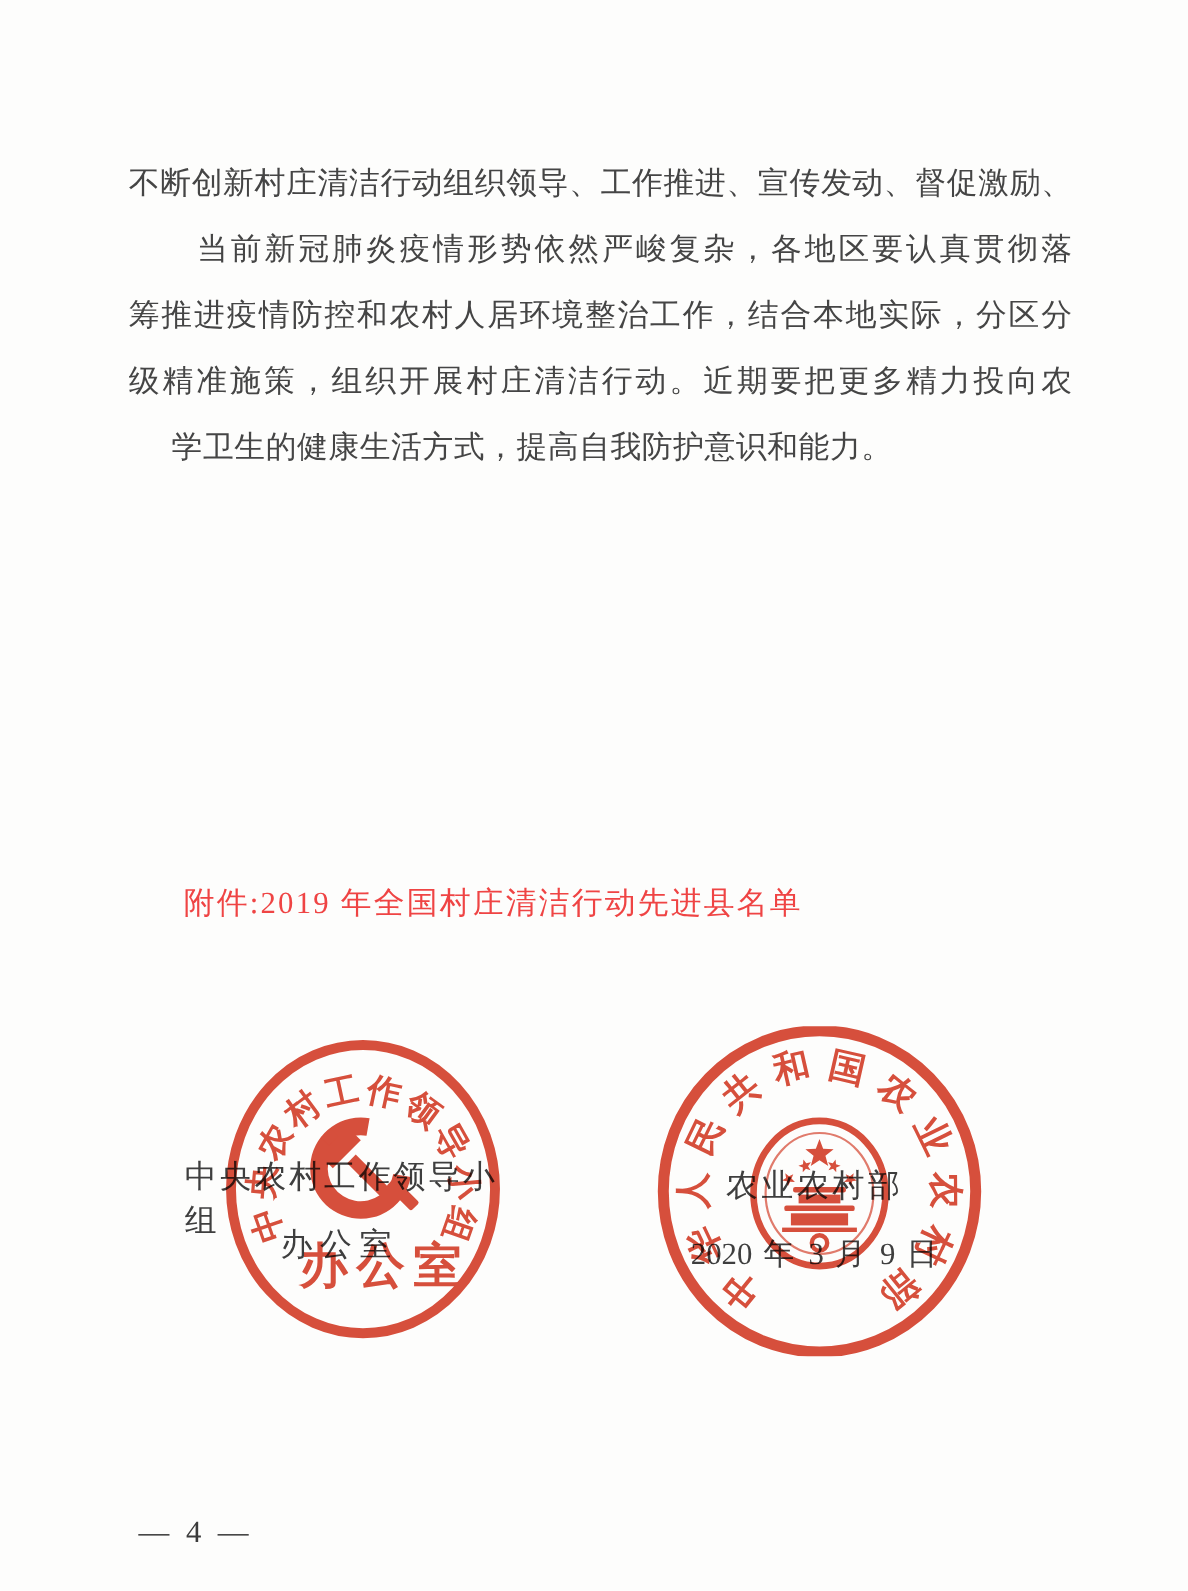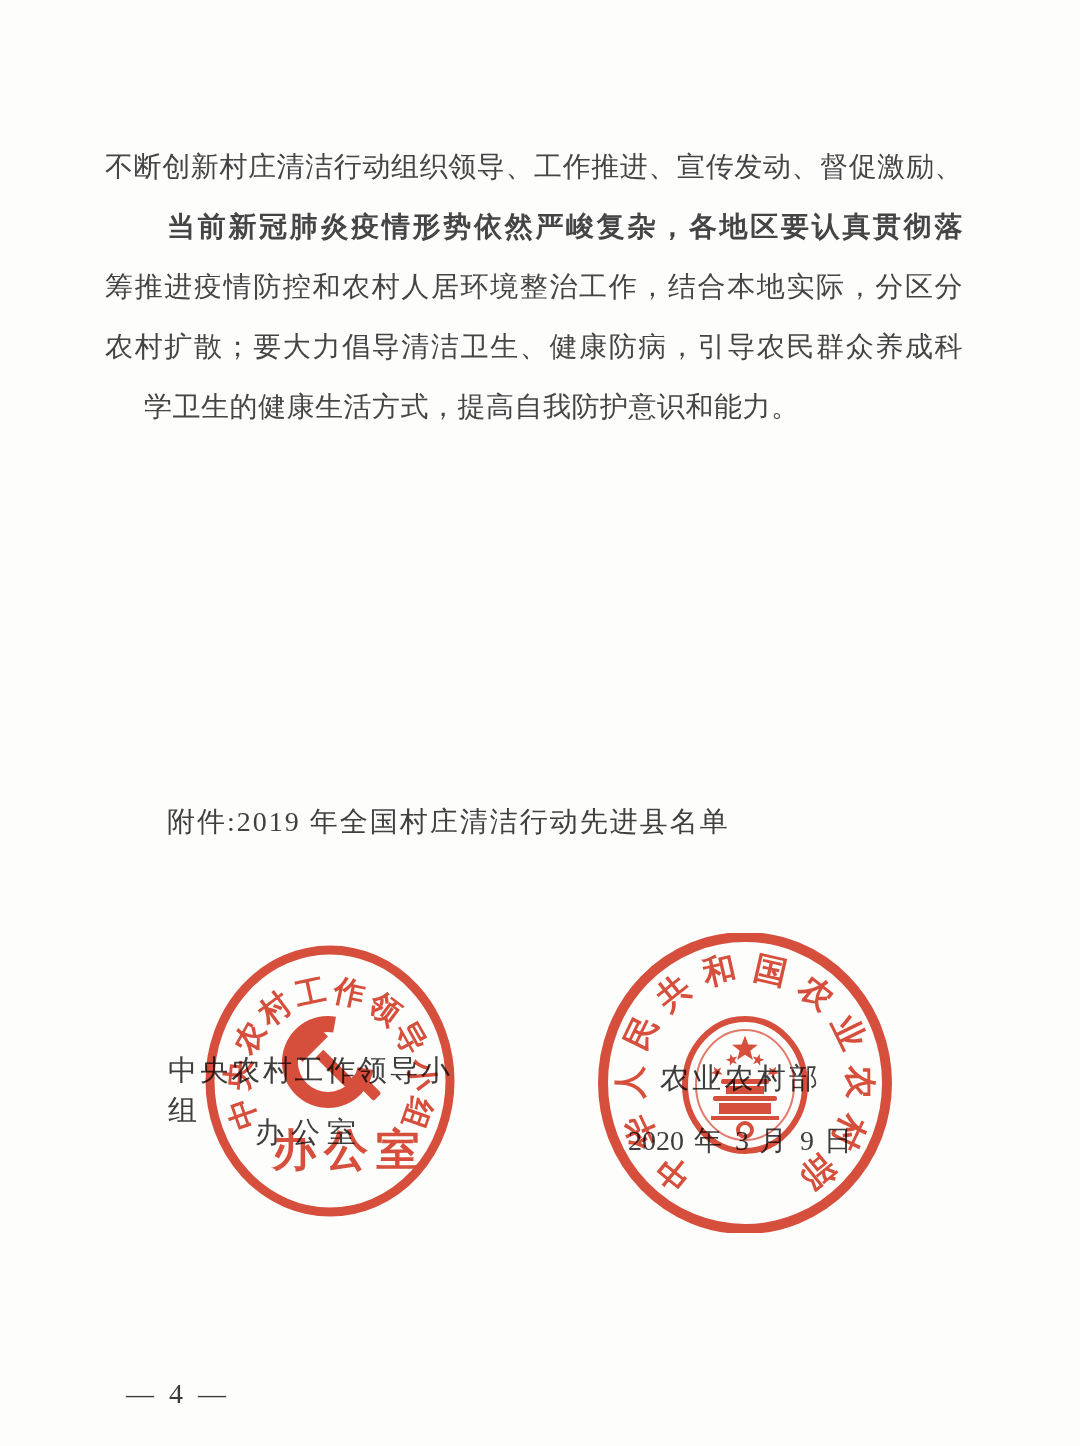--- a/index.html
+++ b/index.html
@@ -6,36 +6,36 @@
   body{
     width:1080px;height:1446px;
     background:#fdfdfc;
     font-family:"Liberation Serif","DejaVu Serif",serif;
     position:relative;
     overflow:hidden;
   }
   .page{position:absolute;inset:0;}
   
   .body-text{
-    position:absolute;left:105px;top:137px;width:858px;
+    position:absolute;left:117px;top:137px;width:858px;
     color:#454545;
   }
   .line{
     display:block;height:60px;line-height:60px;
     font-size:28px;
     text-align:justify;text-align-last:justify;
     text-justify:inter-character;
     white-space:nowrap;
     letter-spacing:0.5px;
   }
-  .line.indent{padding-left:62px;font-weight:bold;}
+  .line.indent{padding-left:62px;}
   .line.para-end{text-align-last:left;margin-left:39px;}
   .attachment{
     position:absolute;left:167px;top:800px;
-    font-size:28px;color:#404040;letter-spacing:2px;
+    font-size:28px;color:#ef4444;letter-spacing:2px;
     height:44px;line-height:44px;
   }
   
   .sig{position:absolute;color:#3e3e3e;}
   .sig-left-org{
     left:168px;top:1050px;width:282px;height:40px;line-height:40px;
     font-size:29px;text-align:justify;text-align-last:justify;text-justify:inter-character;
   }
   .sig-left-office{
     left:168px;top:1112px;width:282px;height:40px;line-height:40px;
@@ -61,21 +61,21 @@
 </style>
 </head>
 <body>
 
 <div class="page">
 
   <div class="body-text">
     <div class="line">不断创新村庄清洁行动组织领导、工作推进、宣传发动、督促激励、</div>
     <div class="line indent">当前新冠肺炎疫情形势依然严峻复杂，各地区要认真贯彻落</div>
     <div class="line">筹推进疫情防控和农村人居环境整治工作，结合本地实际，分区分</div>
-    <div class="line">农村扩散；要大力倡导清洁卫生、健康防病，引导农民群众养成科</div>
+    <div class="line">级精准施策，组织开展村庄清洁行动。近期要把更多精力投向农</div>
     <div class="line para-end">学卫生的健康生活方式，提高自我防护意识和能力。</div>
   </div>
 
   <div class="attachment">附件:2019 年全国村庄清洁行动先进县名单</div>
 
   <div class="sig sig-left-org">中央农村工作领导小组</div>
   <div class="sig sig-left-office">办公室</div>
   <div class="sig sig-right-org">农业农村部</div>
   <div class="sig sig-right-date">2020 年 3 月 9 日</div>
 

